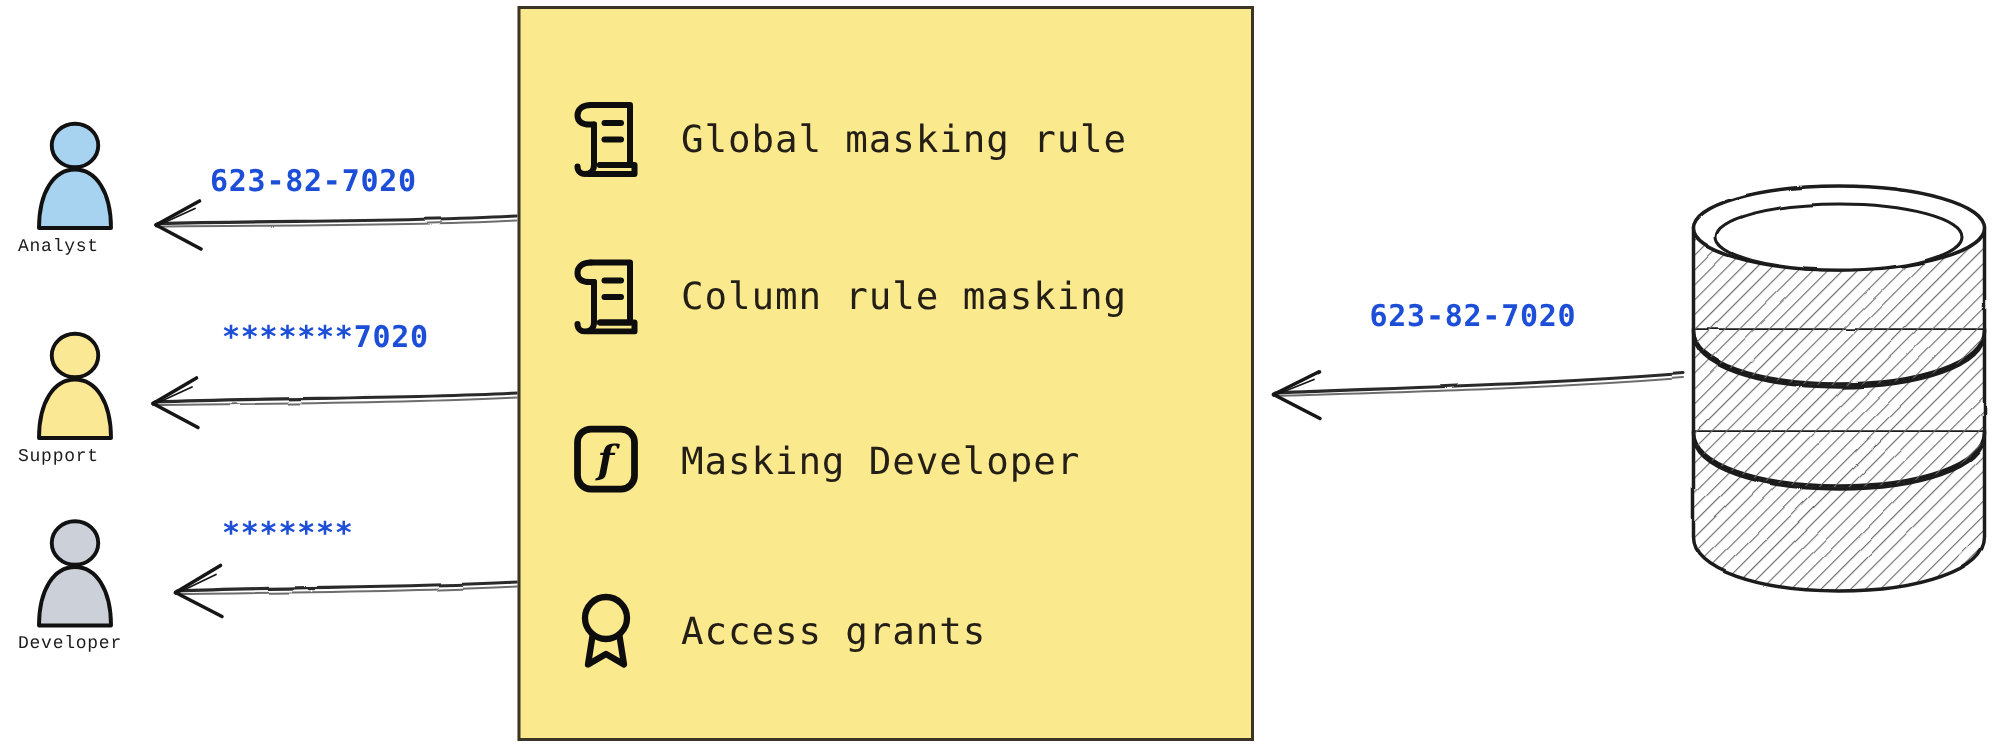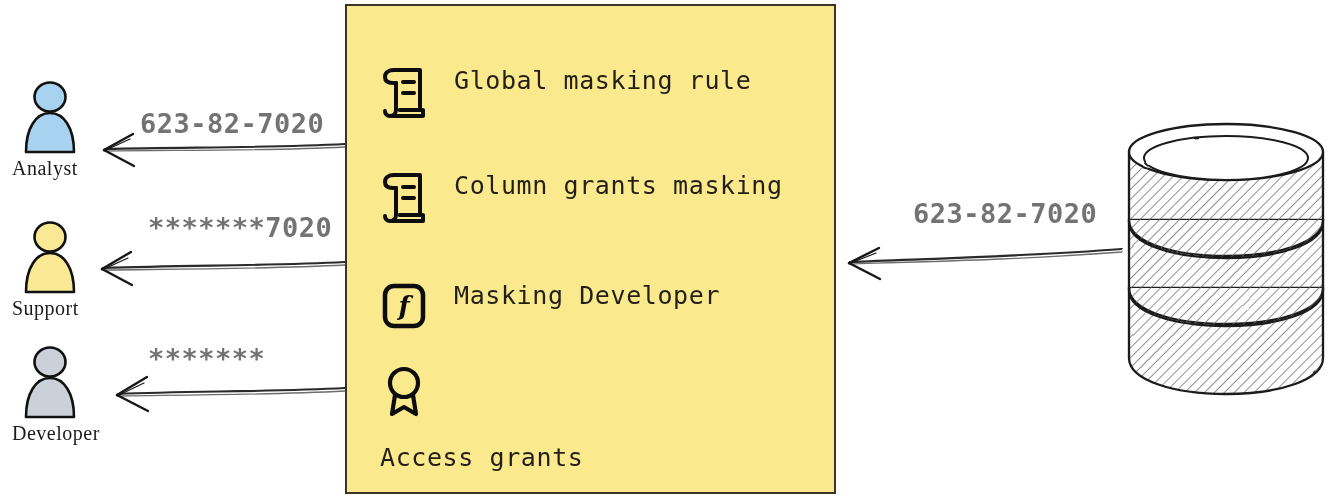--- a/index.html
+++ b/index.html
@@ -18,56 +18,57 @@
     overflow: hidden;
   }
 
   
   .abs { position: absolute; }
 
   
   .actor { position: absolute; width: 120px; text-align: left; }
   .actor .person { position: relative; width: 78px; height: 76px; margin-left: 8px; }
   .actor .label {
-    font-family: Liberation Serif, serif;
-    font-size: 20px;
+    font-family: Liberation Mono, monospace;
+    font-size: 12px;
     color: #1b1b1b;
     letter-spacing: 0.5px;
     margin-top: 1px;
     margin-left: 4px;
     white-space: nowrap;
   }
 
   
   .edge-label {
     position: absolute;
     font-family: "DejaVu Sans Mono", "Liberation Mono", monospace;
-    font-size: 27px;
+    font-size: 20px;
     font-weight: 700;
-    color: #737373;
+    color: #1d4ed8;
     letter-spacing: 0.5px;
     white-space: nowrap;
     text-align: center;
   }
 
   
   #policy-panel {
     position: absolute;
     left: 345px;
     top: 4px;
     width: 491px;
     height: 490px;
     background: #fbe98d;
     border: 2px solid #3a3526;
     box-sizing: border-box;
   }
   .policy-row {
     position: absolute;
     left: 33px;
     display: flex;
+    align-items: center;
     gap: 26px;
   }
   .policy-icon { width: 48px; height: 52px; flex: 0 0 48px; }
   .policy-text {
     font-family: "DejaVu Sans Mono", "Liberation Mono", monospace;
     font-size: 25px;
     color: #231f17;
     letter-spacing: 0.6px;
     white-space: nowrap;
   }
@@ -180,34 +181,34 @@
           <g fill="none" stroke="#0d0d0d" stroke-width="4" stroke-linecap="round" stroke-linejoin="round">
             <path d="M14,4 H40 V44 H20"></path>
             <path d="M14,4 C8,4 5,7 5,11 C5,15 8,17 13,17 H16"></path>
             <path d="M16,17 V44 C16,48 13,50 10,50 C7,50 5,48 5,45"></path>
             <path d="M20,44 H43 V50 H12"></path>
             <path d="M23,16 H34"></path>
             <path d="M23,27 H34"></path>
           </g>
         </svg>
       </span>
-      <span class="policy-text">Column grants masking</span>
+      <span class="policy-text">Column rule masking</span>
     </div>
 
     <div class="policy-row" style="top:275px;">
       <span class="policy-icon">
         <svg width="48" height="52" viewBox="0 0 48 52">
           <rect x="5" y="5" width="38" height="40" rx="9" ry="9" fill="none" stroke="#0d0d0d" stroke-width="4.5"></rect>
           <text x="24" y="34" text-anchor="middle" font-family="DejaVu Serif, Liberation Serif, serif" font-size="26" font-style="italic" font-weight="700" fill="#0d0d0d">f</text>
         </svg>
       </span>
       <span class="policy-text">Masking Developer</span>
     </div>
 
-    <div class="policy-row" style="top:359px;flex-direction:column;">
+    <div class="policy-row" style="top:388px;">
       <span class="policy-icon">
         <svg width="48" height="52" viewBox="0 0 48 52">
           <g fill="none" stroke="#0d0d0d" stroke-width="4.2" stroke-linecap="round" stroke-linejoin="round">
             <circle cx="24" cy="18" r="14"></circle>
             <path d="M15,30 L12,49 L24,42 L36,49 L33,30"></path>
           </g>
         </svg>
       </span>
       <span class="policy-text">Access grants</span>
     </div>

